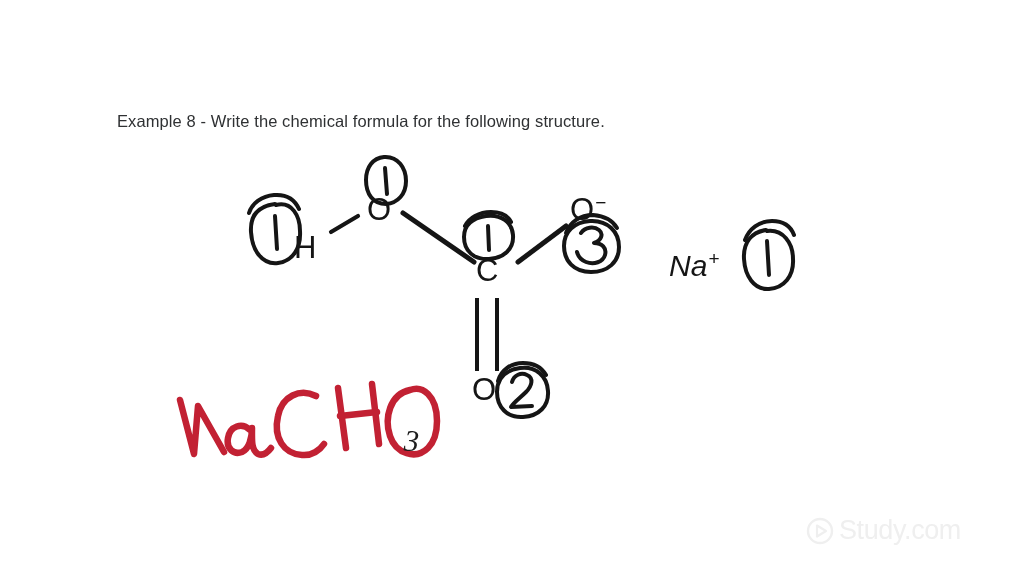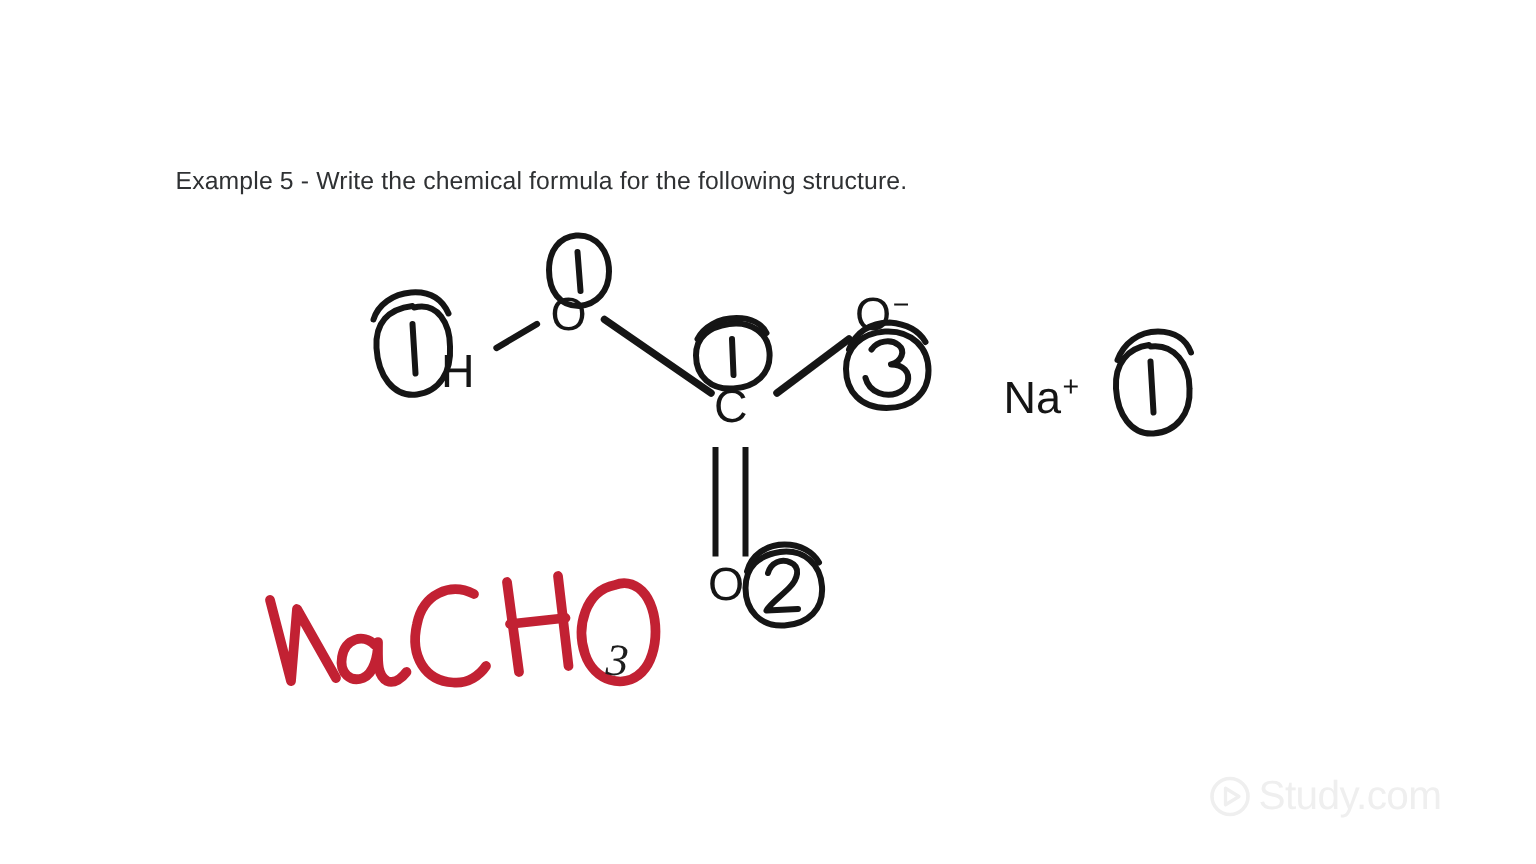--- a/index.html
+++ b/index.html
@@ -58,20 +58,21 @@
   .atom-o3  { left: 570px; top: 194px; }
 
   .sodium {
     position: absolute;
     left: 669px;
     top: 251px;
     font-size: 30px;
     color: #151515;
     line-height: 1;
     white-space: nowrap;
+    font-style: italic;
   }
   .sodium .charge {
     font-size: 19px;
     vertical-align: super;
     line-height: 0;
     margin-left: 1px;
   }
 
   
   .overlay {
@@ -117,21 +118,21 @@
     color: #efefef;
     letter-spacing: -0.4px;
     font-family: "Liberation Sans", sans-serif;
   }
 </style>
 </head>
 <body>
 
 <div id="canvas">
 
-  <div class="prompt">Example 5 - Write the chemical formula for the following structure.</div>
+  <div class="prompt">Example 8 - Write the chemical formula for the following structure.</div>
 
   <div class="atom atom-h">H</div>
 
   <div class="atom atom-o1">O</div>
 
   <div class="atom atom-c">C</div>
 
   <div class="atom atom-o2">O</div>
 
   <div class="atom atom-o3"><span>O</span><span class="charge">−</span></div>

